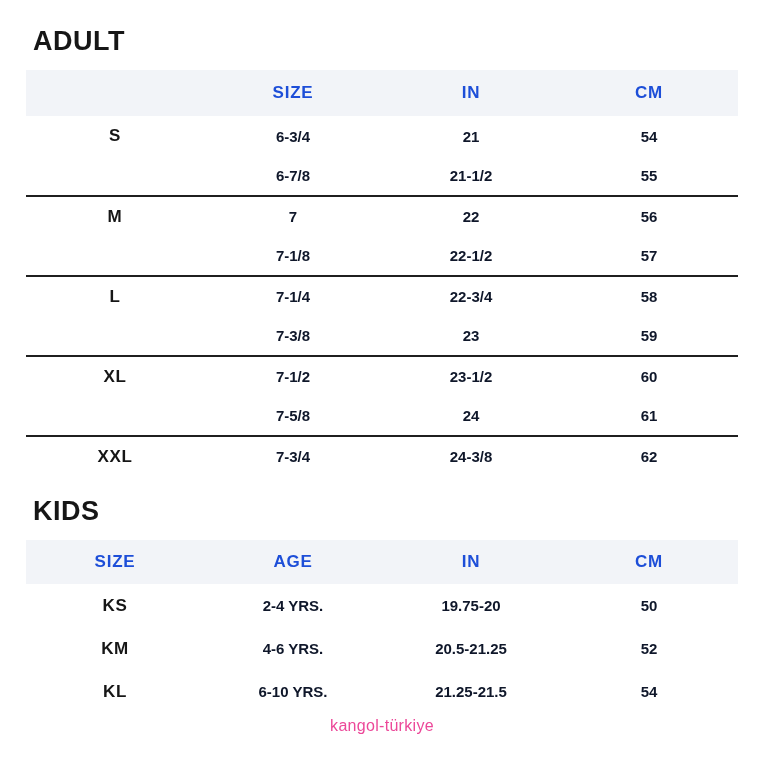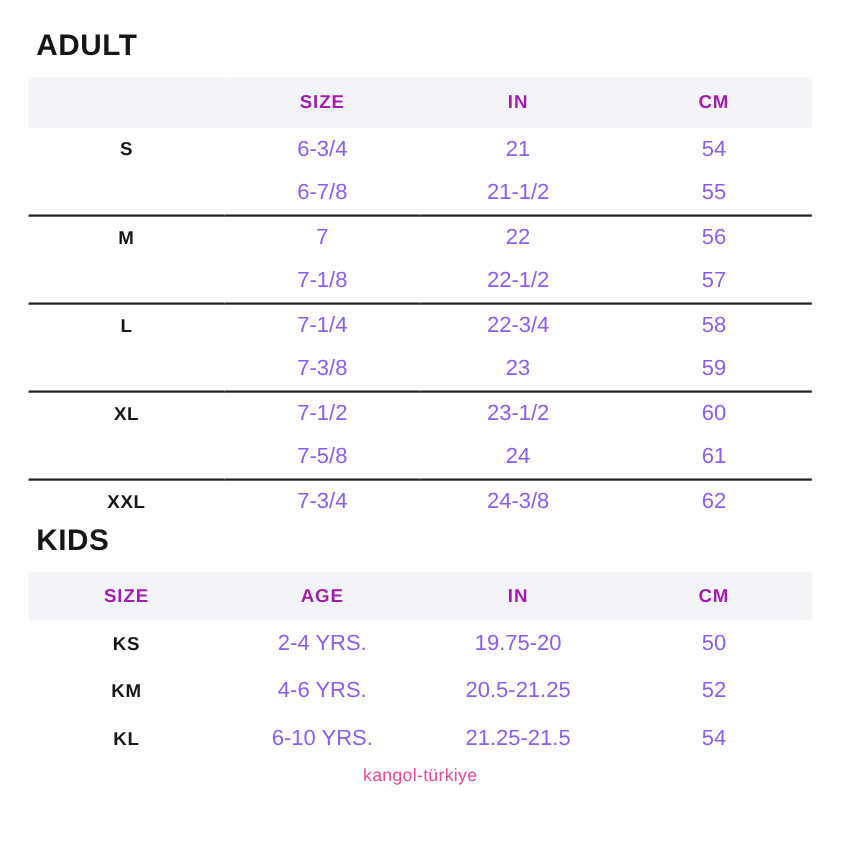--- a/index.html
+++ b/index.html
@@ -15,48 +15,48 @@
     padding: 26px 38px 0 26px;
     overflow: hidden;
   }
   .section-title {
     font-size: 27px;
     font-weight: 700;
     letter-spacing: 0.5px;
     color: #161616;
     margin: 0 0 13px 7px;
   }
-  .section-title.kids { }
+  .section-title.kids { margin-top: 20px; }
   table {
     width: 100%;
     border-collapse: collapse;
     table-layout: fixed;
   }
   th, td {
     width: 25%;
     text-align: center;
     vertical-align: middle;
   }
   thead tr {
     background: #f2f4f8;
     height: 46px;
   }
   th {
     font-size: 17px;
     font-weight: 700;
     letter-spacing: 0.8px;
-    color: #a21caf;
+    color: #1d4ed8;
   }
   .adult tbody tr { height: 40px; }
   .kids-table thead tr { height: 44px; }
   .kids-table tbody tr { height: 43px; }
   td {
-    font-size: 20px;
-    font-weight: 400;
-    color: #8b5cf6;
+    font-size: 15px;
+    font-weight: 700;
+    color: #0f172a;
   }
   td.rowlabel {
     font-weight: 700;
     font-size: 17px;
     letter-spacing: 0.6px;
     color: #161616;
   }
   tr.group-end td { border-bottom: 2px solid #1f1f1f; }
   .footer {
     text-align: center;

